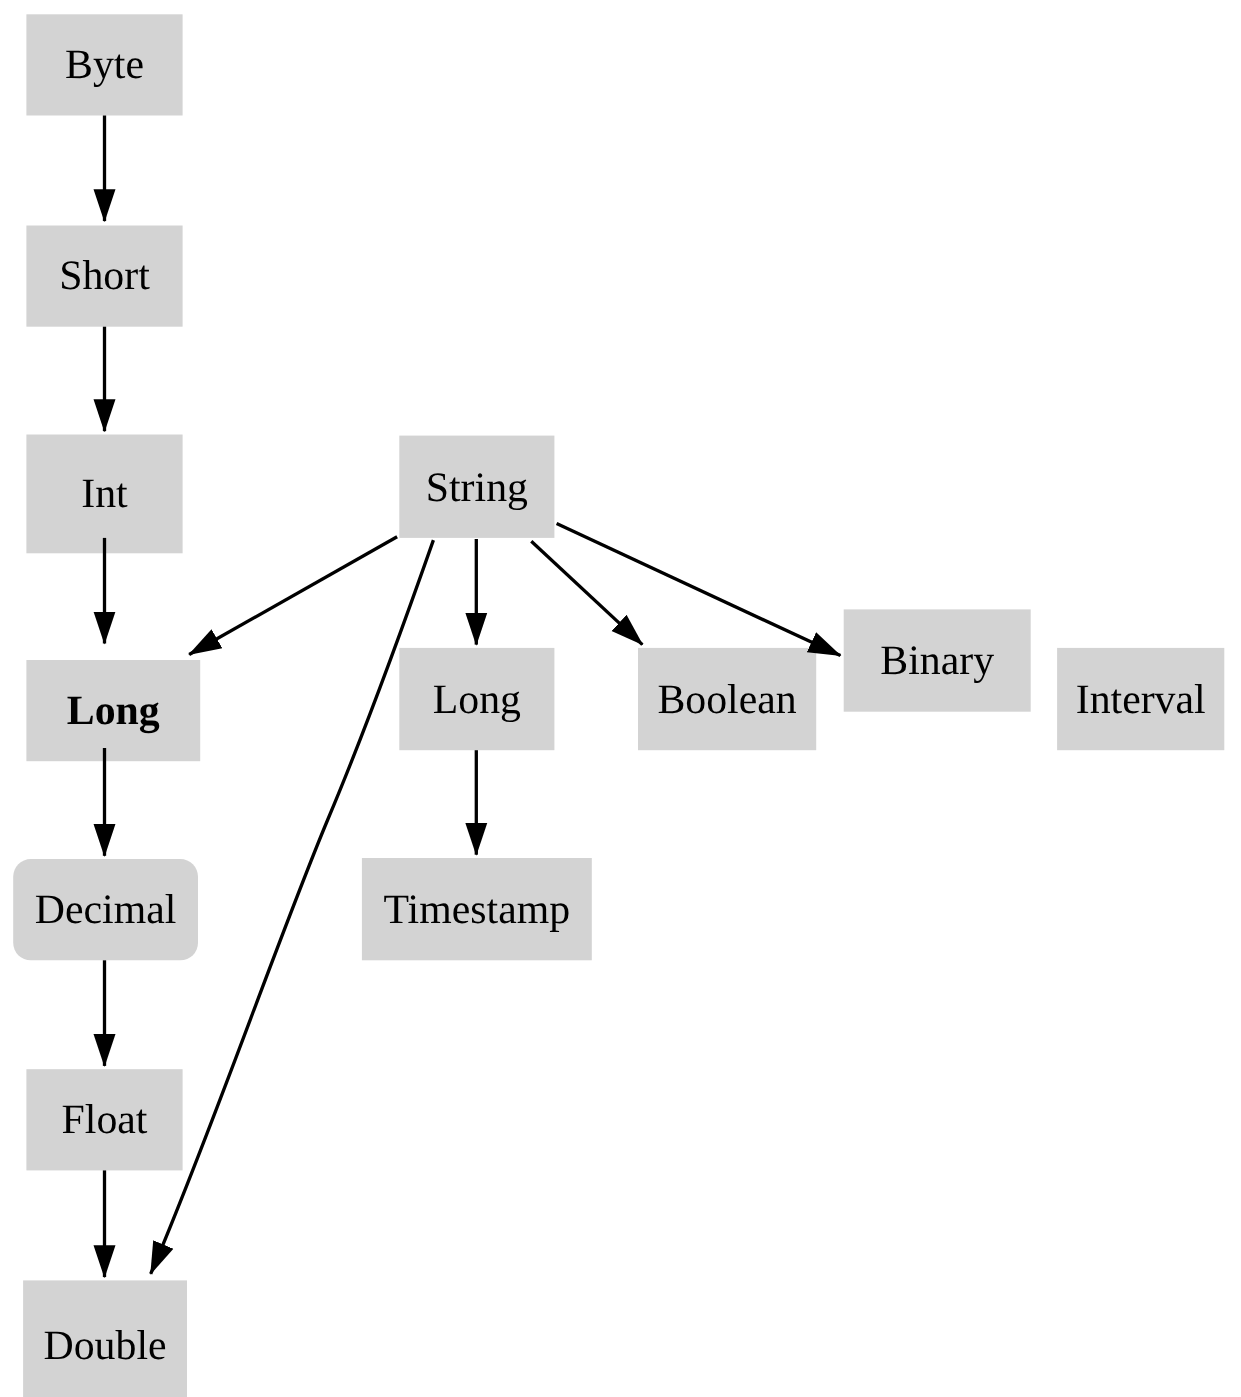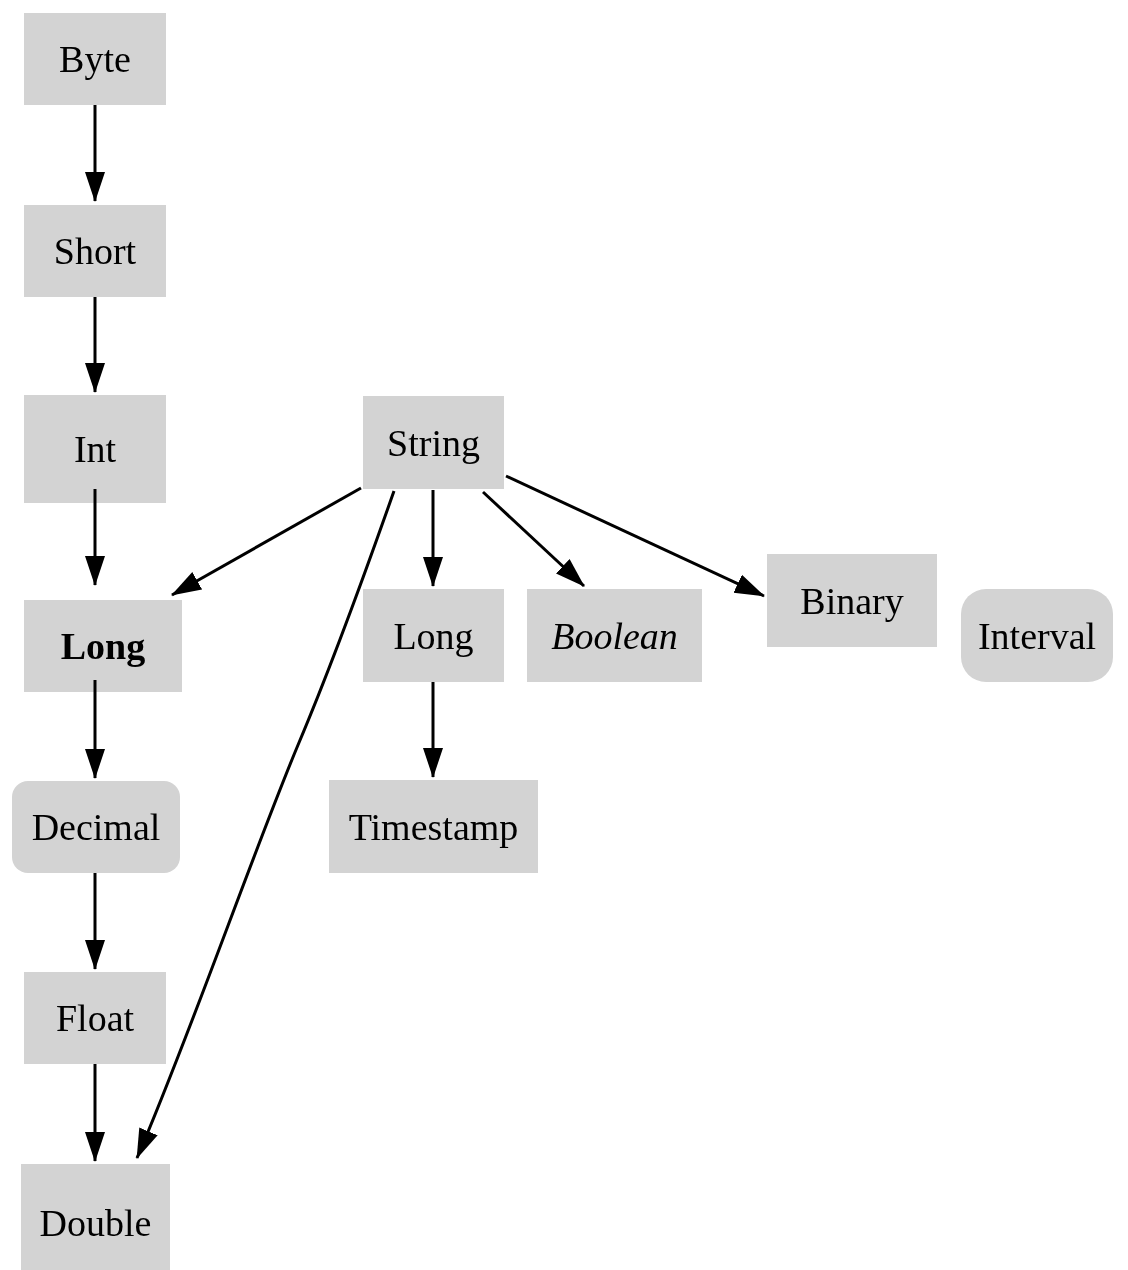--- a/index.html
+++ b/index.html
@@ -51,23 +51,23 @@
 
   <div class="node" style="left:24px;  top:13px;   width:142px; height:92px;">Byte</div>
   <div class="node" style="left:24px;  top:205px;  width:142px; height:92px;">Short</div>
   <div class="node" style="left:24px;  top:395px;  width:142px; height:108px;">Int</div>
   <div class="node" style="left:24px;  top:600px;  width:158px; height:92px;font-weight:bold;">Long</div>
   <div class="node" style="left:12px;  top:781px;  width:168px; height:92px;border-radius:16px;">Decimal</div>
   <div class="node" style="left:24px;  top:972px;  width:142px; height:92px;">Float</div>
   <div class="node" style="left:21px;  top:1164px; width:149px; height:118px;">Double</div>
   <div class="node" style="left:363px; top:396px;  width:141px; height:93px;">String</div>
   <div class="node" style="left:363px; top:589px;  width:141px; height:93px;">Long</div>
-  <div class="node" style="left:527px; top:589px;  width:175px; height:93px;font-style:italic;">Boolean</div>
+  <div class="node" style="left:580px; top:589px;  width:162px; height:93px;">Boolean</div>
   <div class="node" style="left:767px; top:554px;  width:170px; height:93px;">Binary</div>
-  <div class="node" style="left:961px; top:589px;  width:152px; height:93px;border-radius:25px;">Interval</div>
+  <div class="node" style="left:961px; top:589px;  width:152px; height:93px;">Interval</div>
   <div class="node" style="left:329px; top:780px;  width:209px; height:93px;">Timestamp</div>
 
   <svg id="edges" viewBox="0 0 1128 1270" xmlns="http://www.w3.org/2000/svg">
     <defs>
       <marker id="arrow" viewBox="0 0 30 22" refX="29" refY="11" markerUnits="userSpaceOnUse" markerWidth="30" markerHeight="22" orient="auto">
         <path id="arrowhead-shape" d="M0,1 L30,11 L0,21 Z"></path>
       </marker>
     </defs>
     <path class="edge" d="M95,105 L95,201" marker-end="url(#arrow)"></path>
     <path class="edge" d="M95,297 L95,392" marker-end="url(#arrow)"></path>

